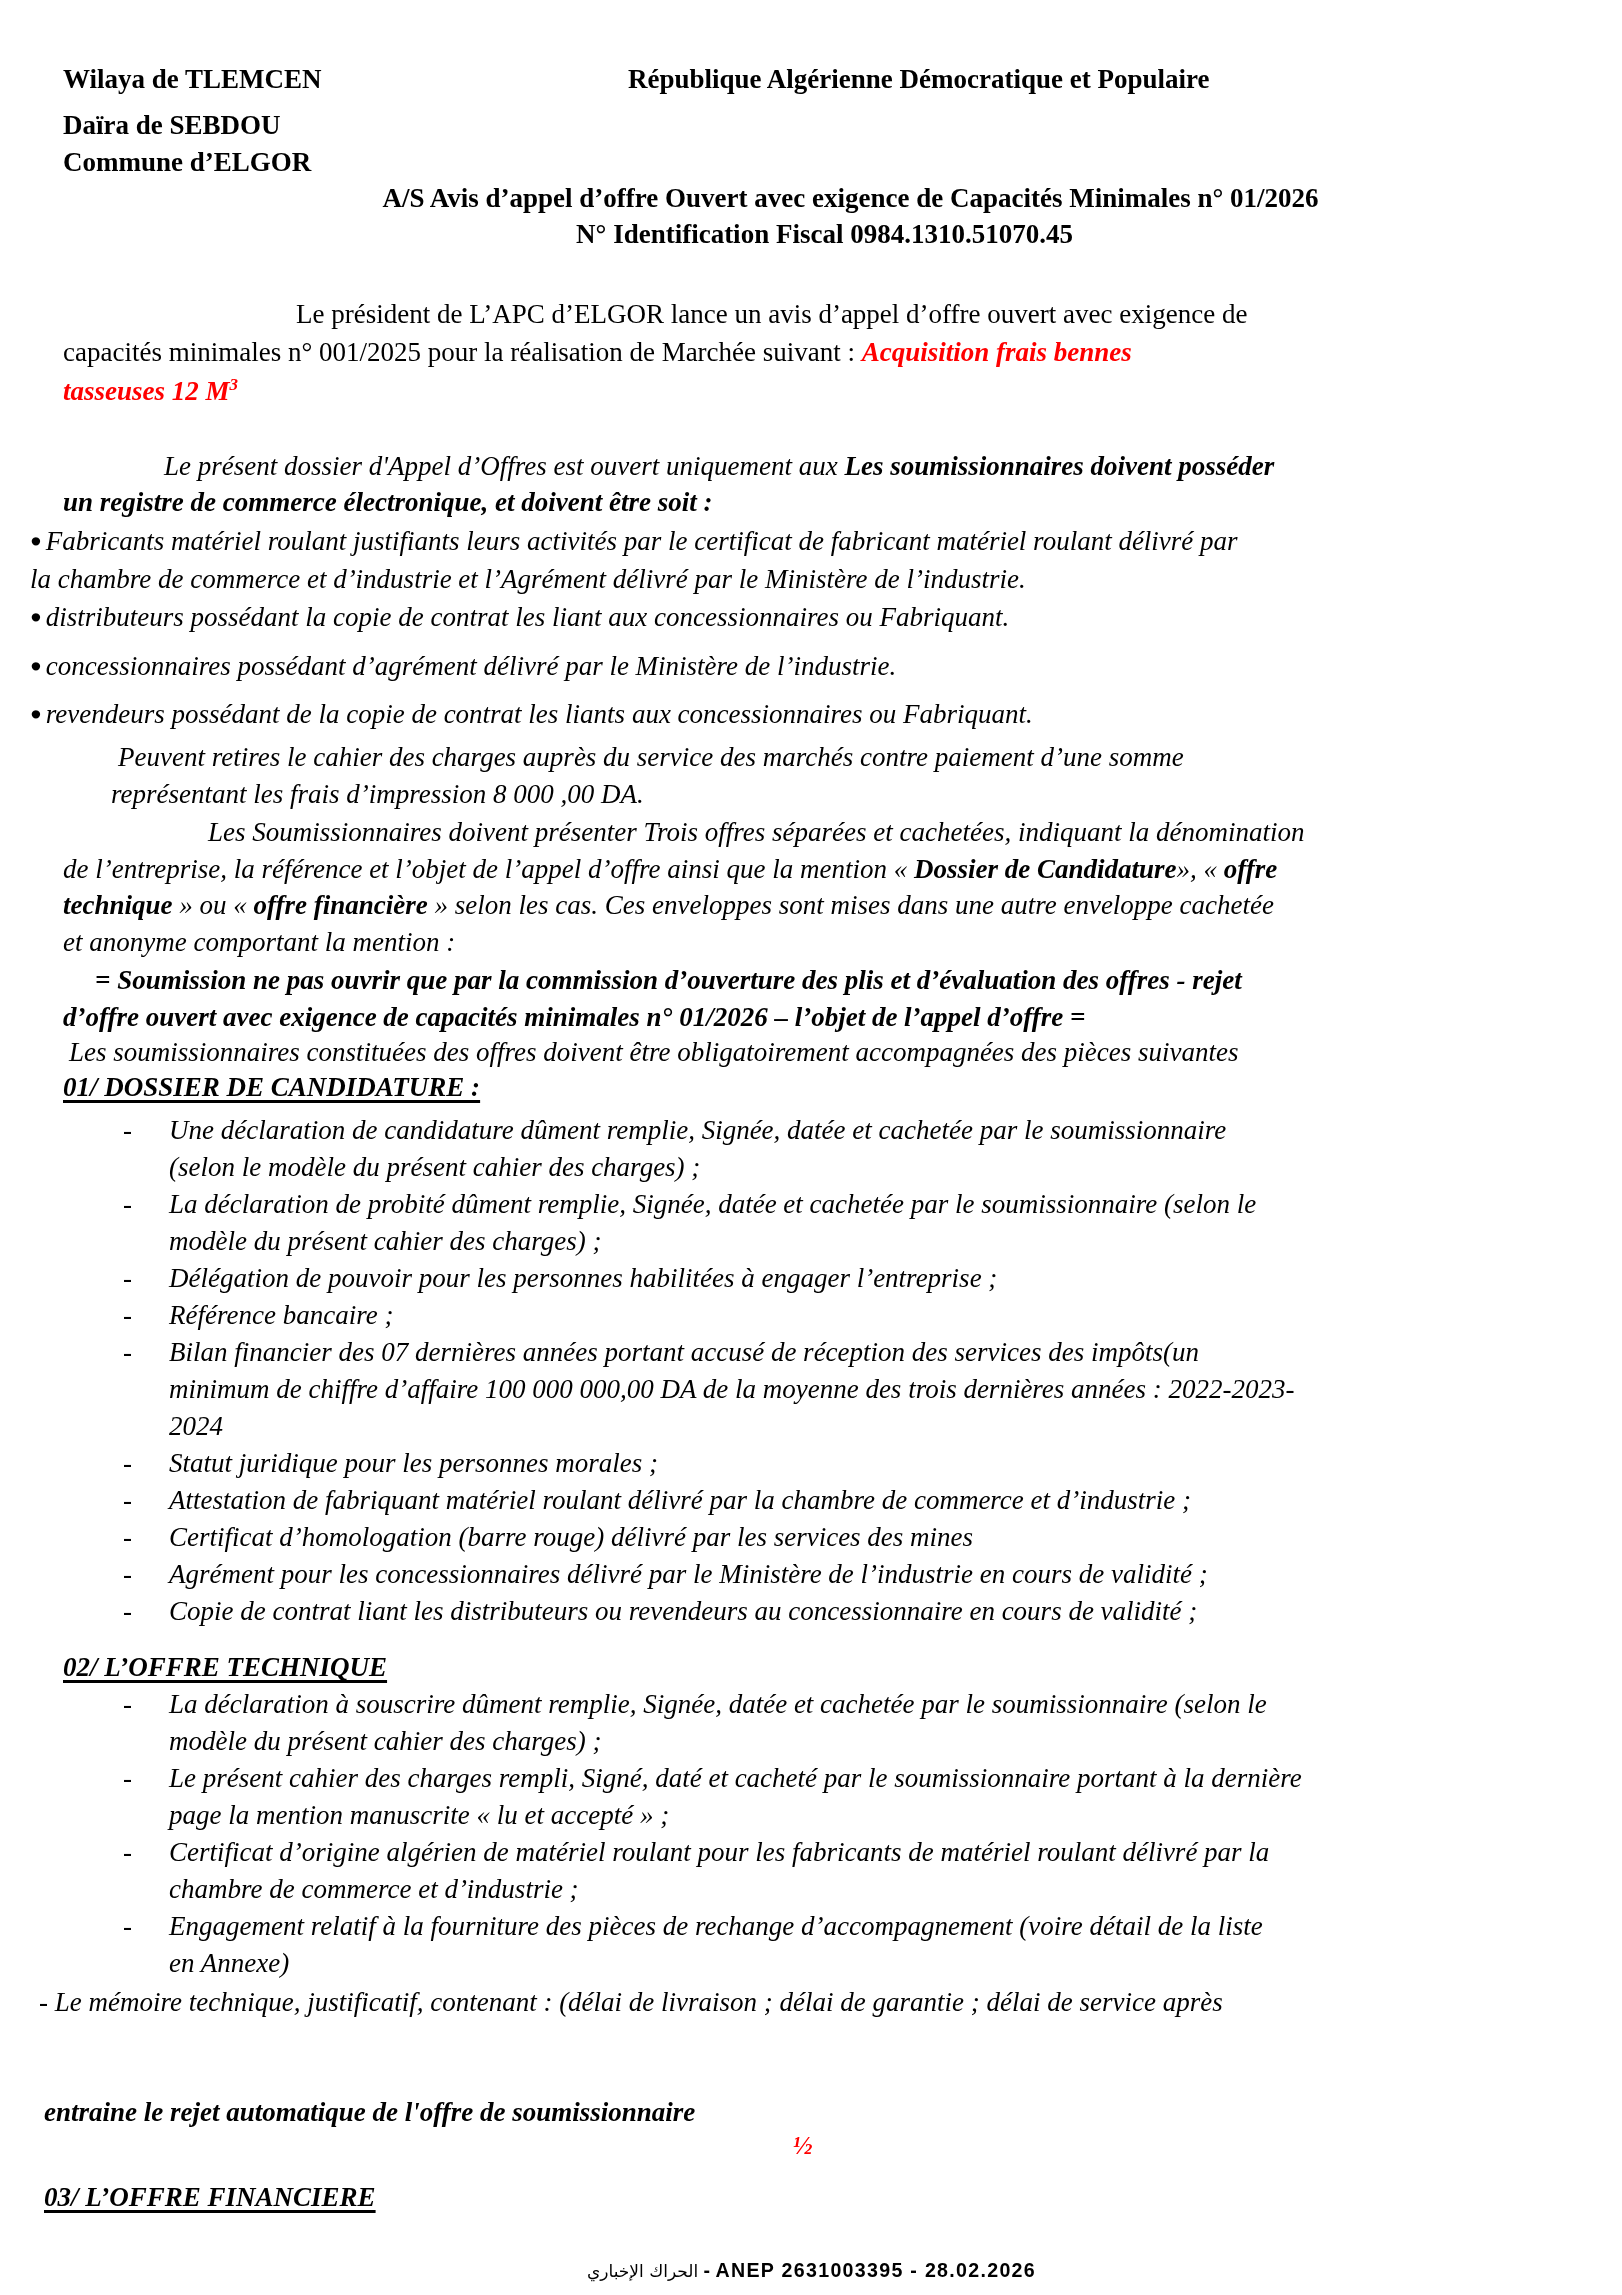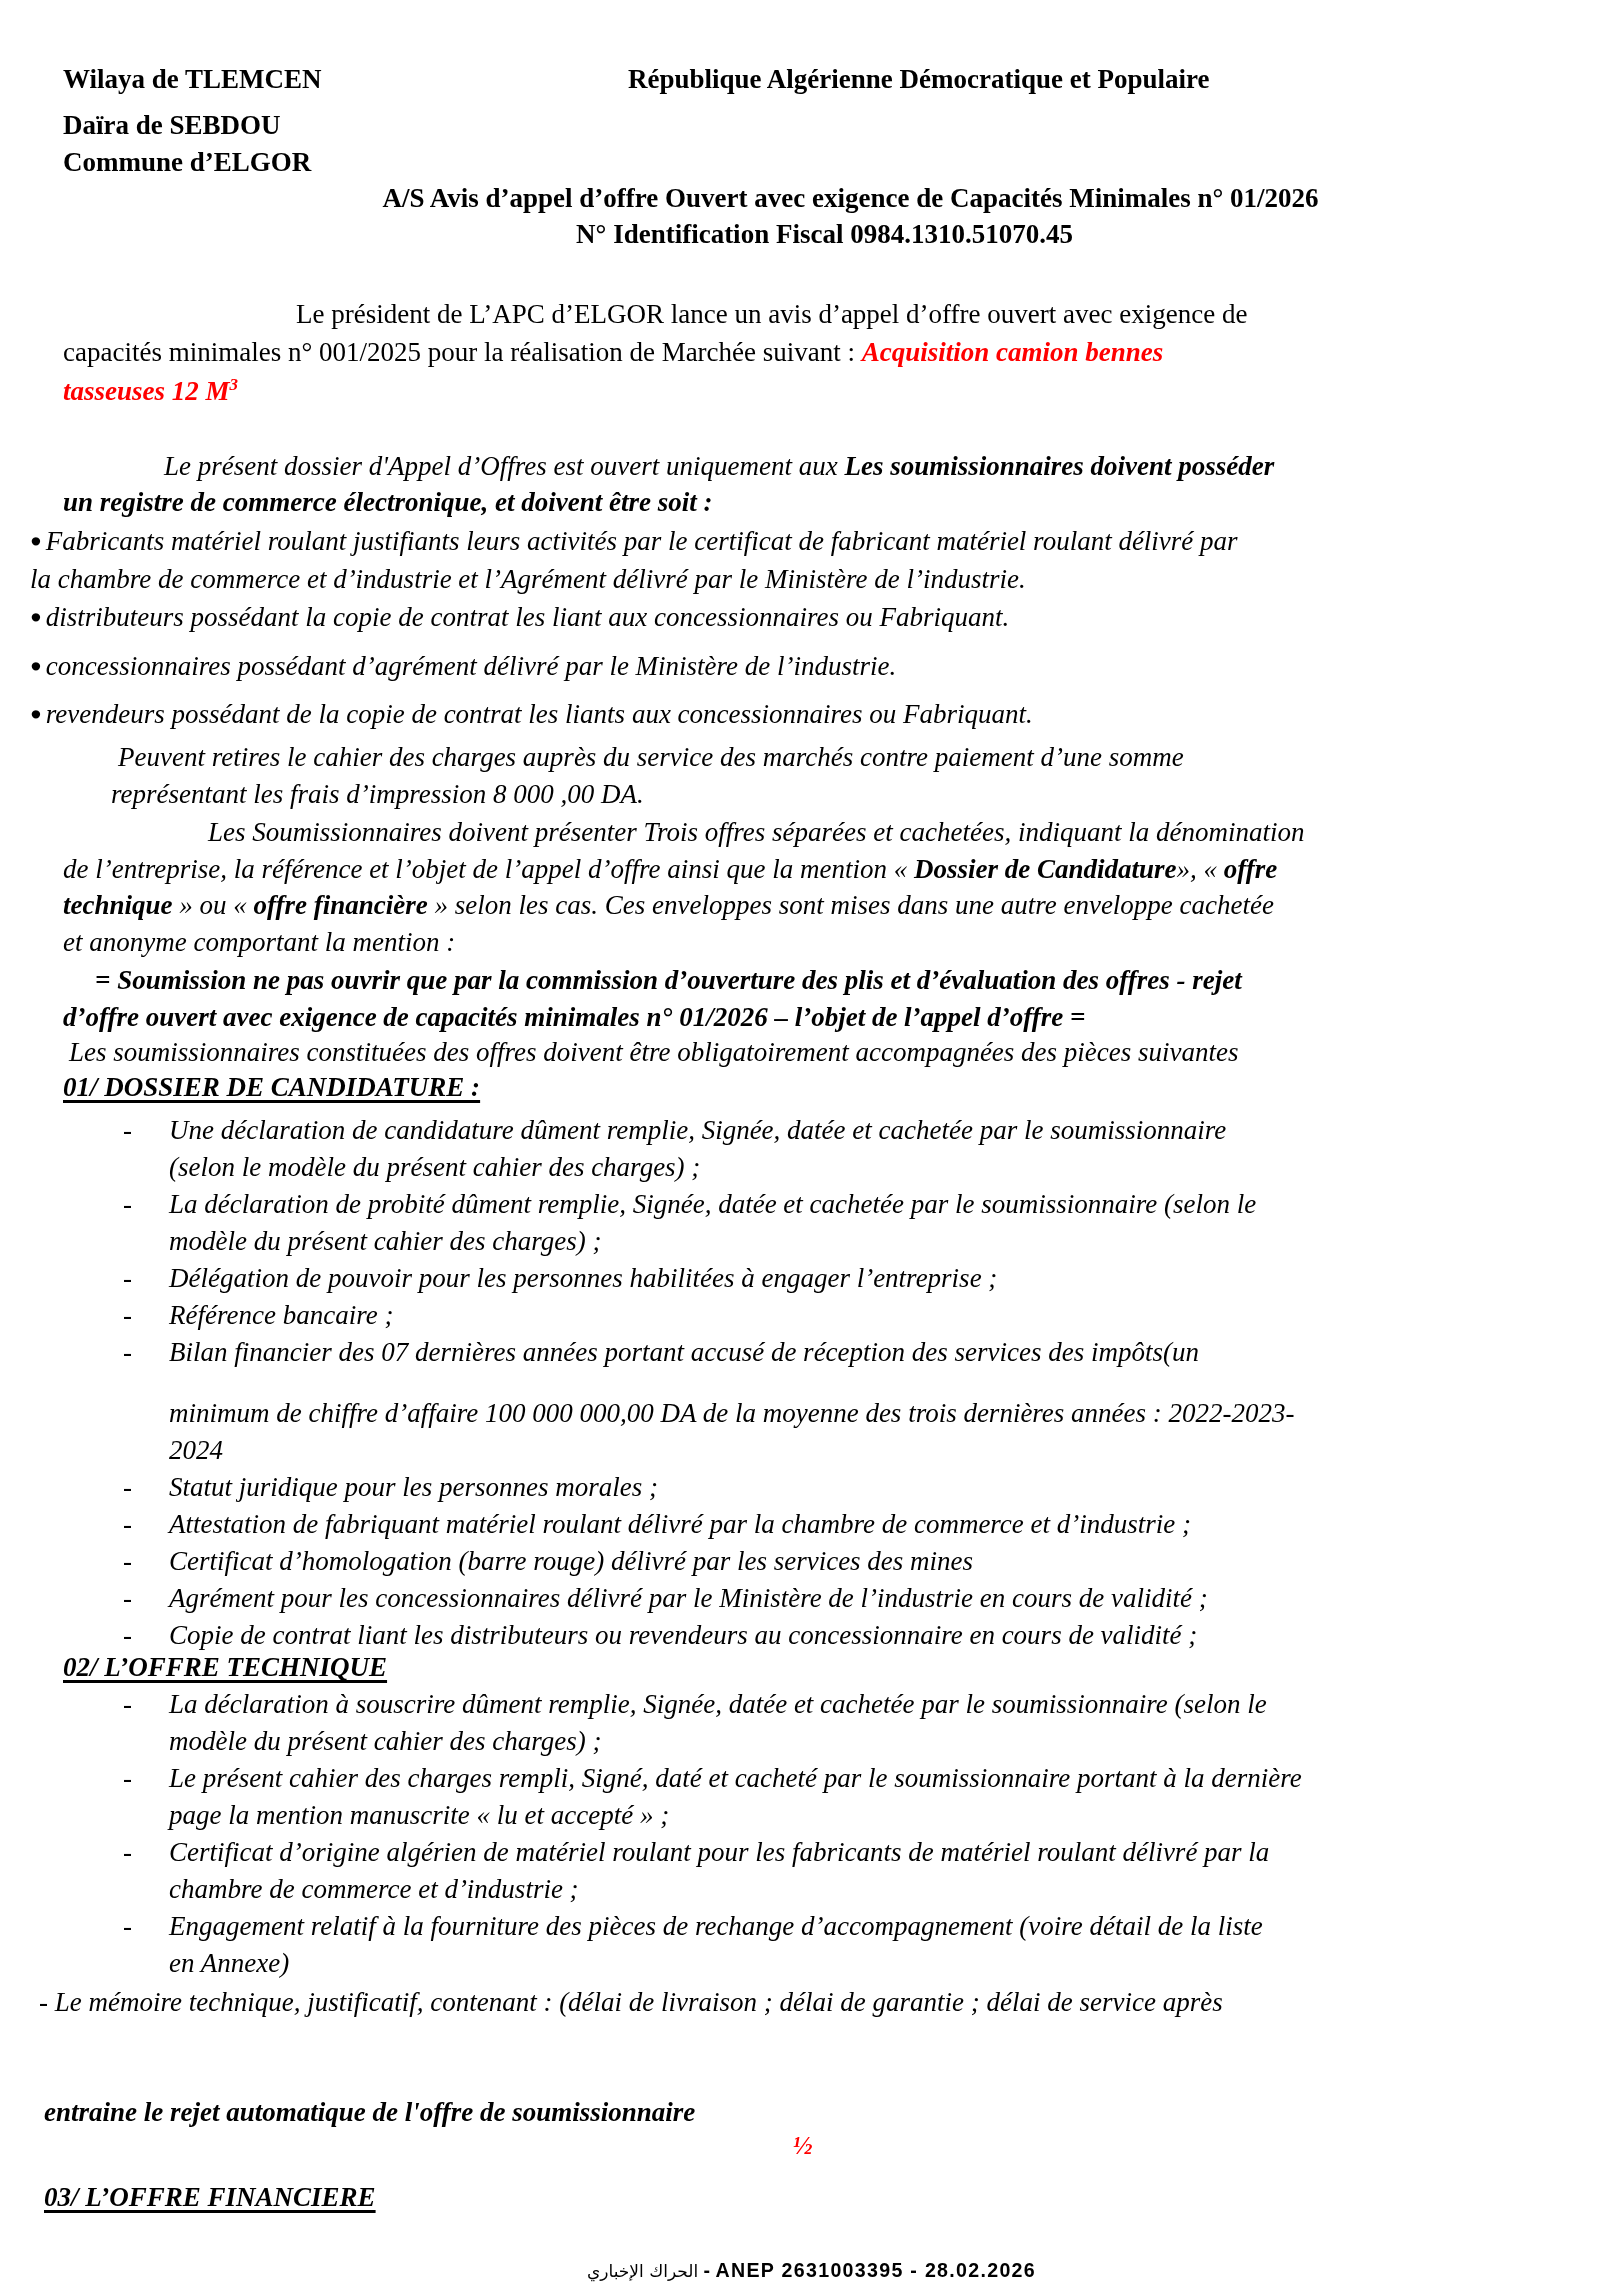--- a/index.html
+++ b/index.html
@@ -39,21 +39,21 @@
   <div class="abs hdr" style="left:63px; top:147px;">Commune d’ELGOR</div>
   <div class="abs hdr" style="left:0; width:1623px; text-align:center; top:183px;">
     <span style="position:relative; left:39px;">A/S Avis d’appel d’offre Ouvert avec exigence de Capacités Minimales  n° 01/2026</span>
   </div>
   <div class="abs hdr" style="left:0; width:1623px; text-align:center; top:219px;">
     <span style="position:relative; left:13px;">N° Identification Fiscal  0984.1310.51070.45</span>
   </div>
 
   <div class="abs body-txt" style="left:296px; top:296px;">Le président de L’APC d’ELGOR lance un avis d’appel d’offre ouvert avec exigence de</div>
   <div class="abs body-txt" style="left:63px; top:334px;">
-    <span>capacités minimales n° 001/2025 pour  la réalisation de Marchée  suivant : </span><span class="b i red">Acquisition  camion  bennes</span>
+    <span>capacités minimales n° 001/2025 pour  la réalisation de Marchée  suivant : </span><span class="b i red">Acquisition  frais  bennes</span>
   </div>
   <div class="abs body-txt b i red" style="left:63px; top:373px;">
     <span>tasseuses 12 M</span><sup>3</sup>
   </div>
 
   <div class="abs body-txt i" style="left:164px; top:448px;">
     <span>Le présent dossier d'Appel d’Offres est ouvert uniquement aux </span><span class="b">Les soumissionnaires doivent posséder</span>
   </div>
   <div class="abs body-txt b i" style="left:63px; top:484px;">un registre de commerce électronique, et doivent être  soit :</div>
 
@@ -102,21 +102,21 @@
         <span class="dash" style="left: -46px;">-</span>
         <div style="white-space: nowrap;">Délégation de pouvoir pour les personnes habilitées à engager l’entreprise ;</div>
       </li>
       <li>
         <span class="dash" style="left: -46px;">-</span>
         <div style="white-space: nowrap;">Référence bancaire ;</div>
       </li>
       <li>
         <span class="dash" style="left: -46px;">-</span>
         <div style="white-space: nowrap;">Bilan financier des 07 dernières années  portant accusé de réception des services des impôts(un</div>
-        <div style="white-space: nowrap; margin-top: 24px;">minimum de chiffre d’affaire 100 000 000,00 DA de la moyenne des trois dernières années : 2022-2023-</div>
+        <div style="white-space: nowrap;">minimum de chiffre d’affaire 100 000 000,00 DA de la moyenne des trois dernières années : 2022-2023-</div>
         <div style="white-space: nowrap;">2024</div>
       </li>
       <li>
         <span class="dash" style="left: -46px;">-</span>
         <div style="white-space: nowrap;">Statut juridique pour les personnes morales ;</div>
       </li>
       <li>
         <span class="dash" style="left: -46px;">-</span>
         <div style="white-space: nowrap;">Attestation de fabriquant matériel roulant  délivré par la chambre de commerce et  d’industrie ;</div>
       </li>

